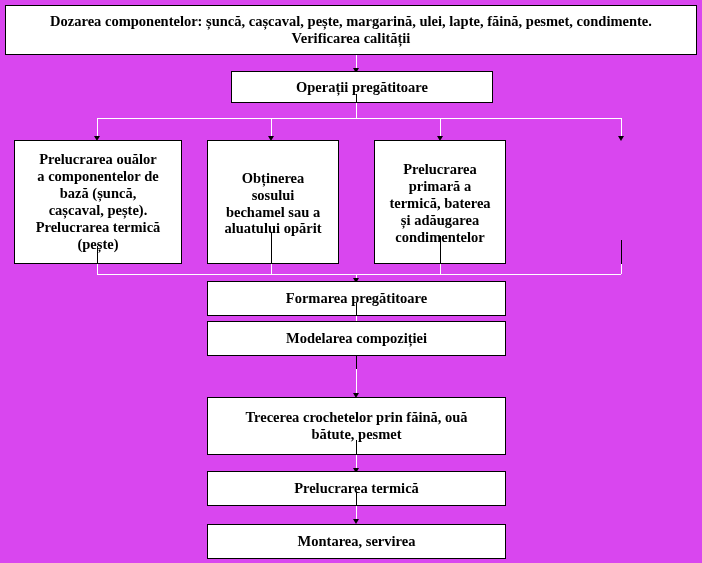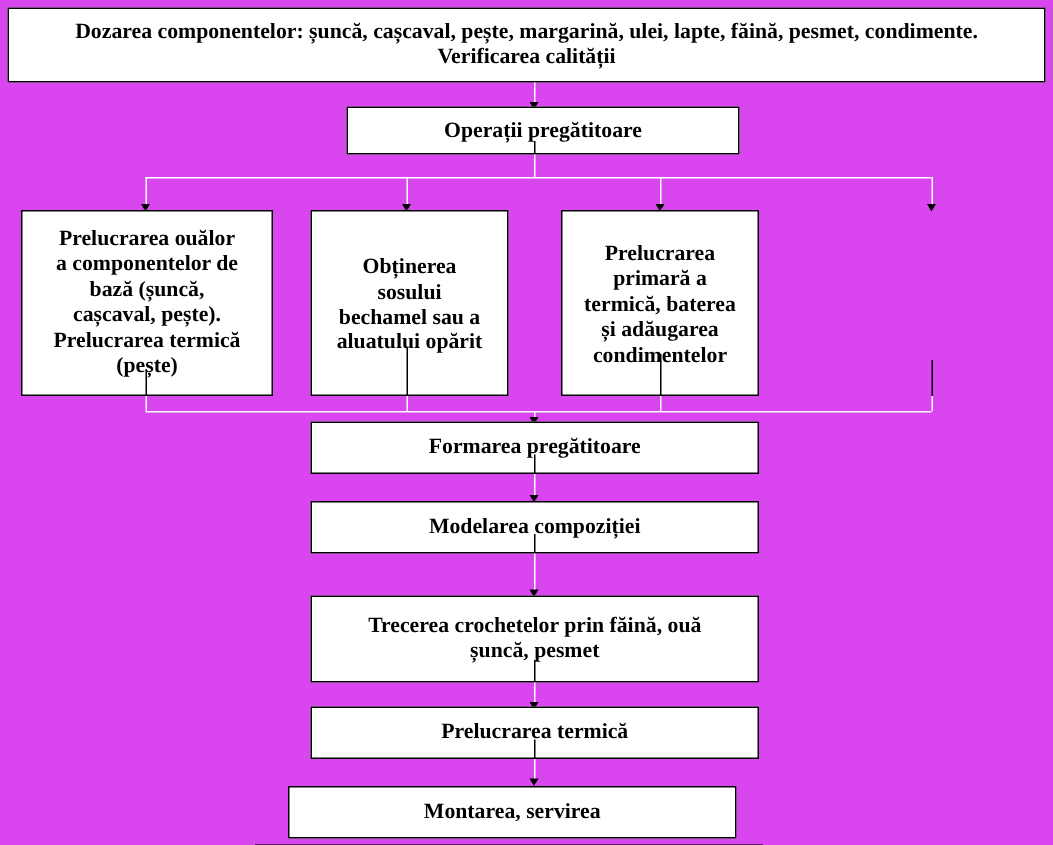--- a/index.html
+++ b/index.html
@@ -140,39 +140,39 @@
   <div class="vline" style="left:356px; top:274px; height:8px;"></div>
   <div class="arrow" style="left:353px; top:278px;"></div>
 
   <div class="box" style="left:207px; top:281px; width:299px; height:35px;">
     <span class="ctr">Formarea pregătitoare</span>
   </div>
   <div class="stub" style="left:356px; top:303px; height:13px;"></div>
   <div class="vline" style="left:356px; top:316px; height:18px;"></div>
   <div class="arrow" style="left:353px; top:330px;"></div>
 
-  <div class="box" style="left:207px; top:334px; width:299px; height:35px;">
+  <div class="box" style="left:207px; top:321px; width:299px; height:35px;">
     <span class="ctr">Modelarea compoziției</span>
   </div>
   <div class="stub" style="left:356px; top:356px; height:13px;"></div>
   <div class="vline" style="left:356px; top:369px; height:28px;"></div>
   <div class="arrow" style="left:353px; top:393px;"></div>
 
   <div class="box" style="left:207px; top:397px; width:299px; height:58px;">
     <span class="ctr">Trecerea crochetelor prin făină, ouă
-șuncă, pesmet</span>
+bătute, pesmet</span>
   </div>
   <div class="stub" style="left:356px; top:440px; height:15px;"></div>
   <div class="vline" style="left:356px; top:455px; height:17px;"></div>
   <div class="arrow" style="left:353px; top:468px;"></div>
 
   <div class="box" style="left:207px; top:471px; width:299px; height:35px;">
     <span class="ctr">Prelucrarea termică</span>
   </div>
   <div class="stub" style="left:356px; top:493px; height:13px;"></div>
   <div class="vline" style="left:356px; top:506px; height:17px;"></div>
   <div class="arrow" style="left:353px; top:519px;"></div>
 
-  <div class="box" style="left:192px; top:524px; width:299px; height:35px;">
+  <div class="box" style="left:207px; top:524px; width:299px; height:35px;">
     <span class="ctr">Montarea, servirea</span>
   </div>
 
 </div>
 
 </body></html>

